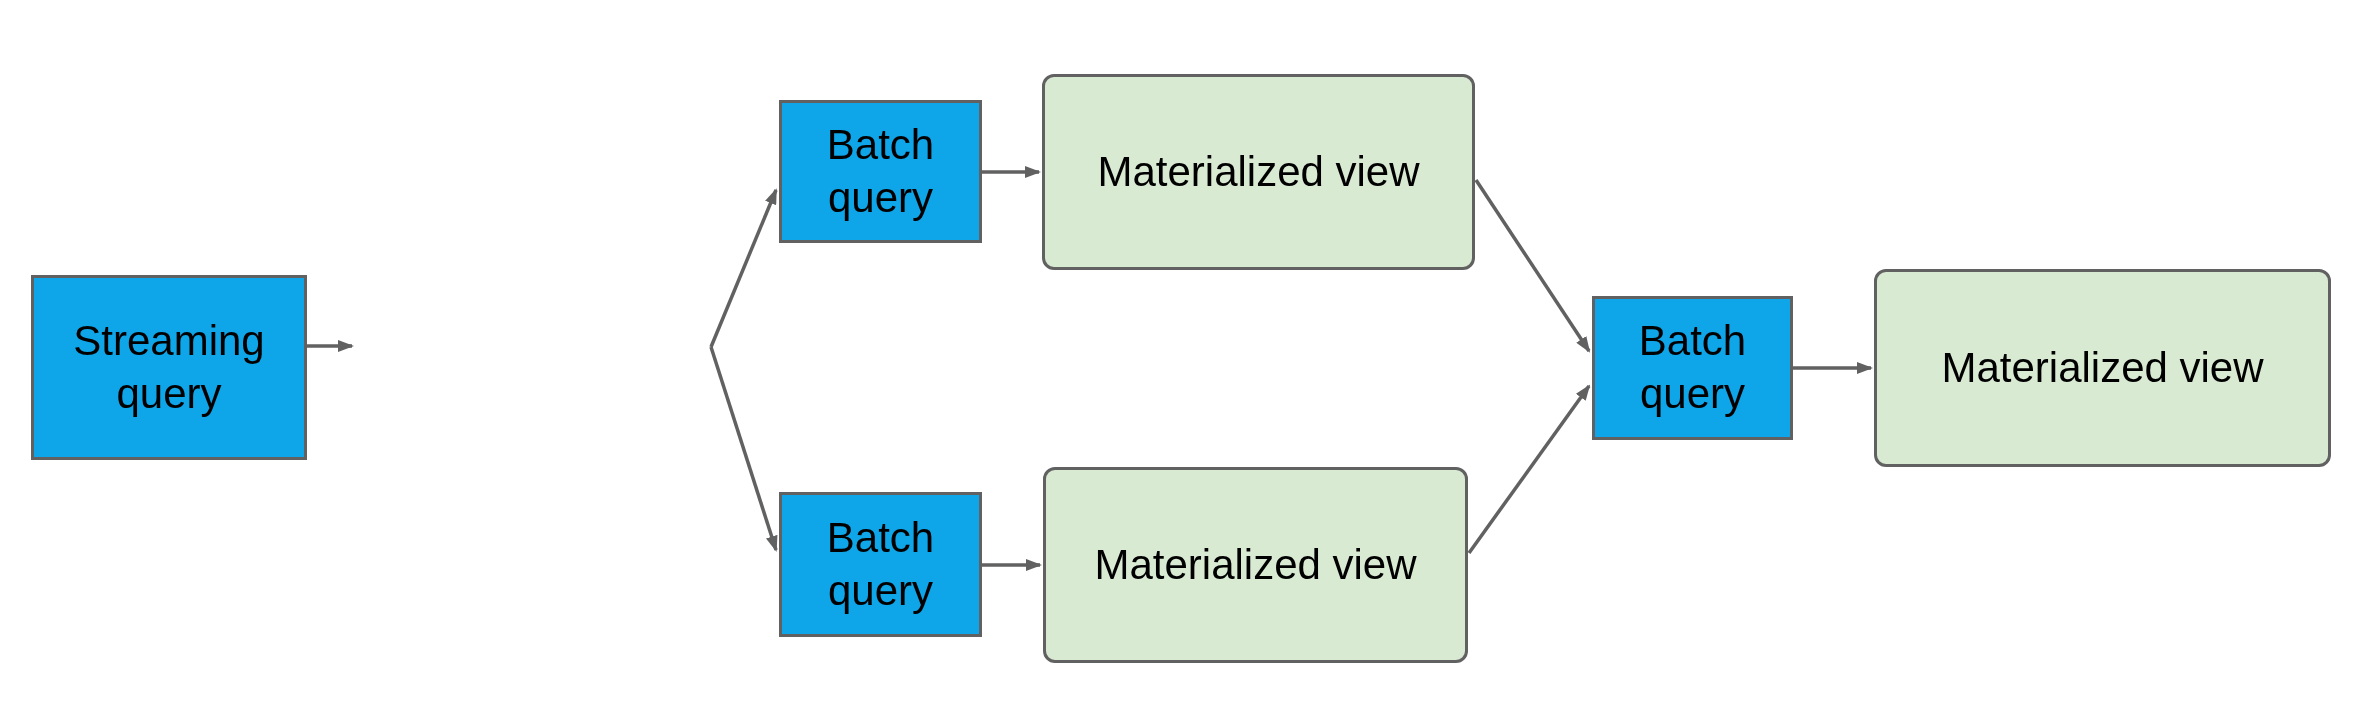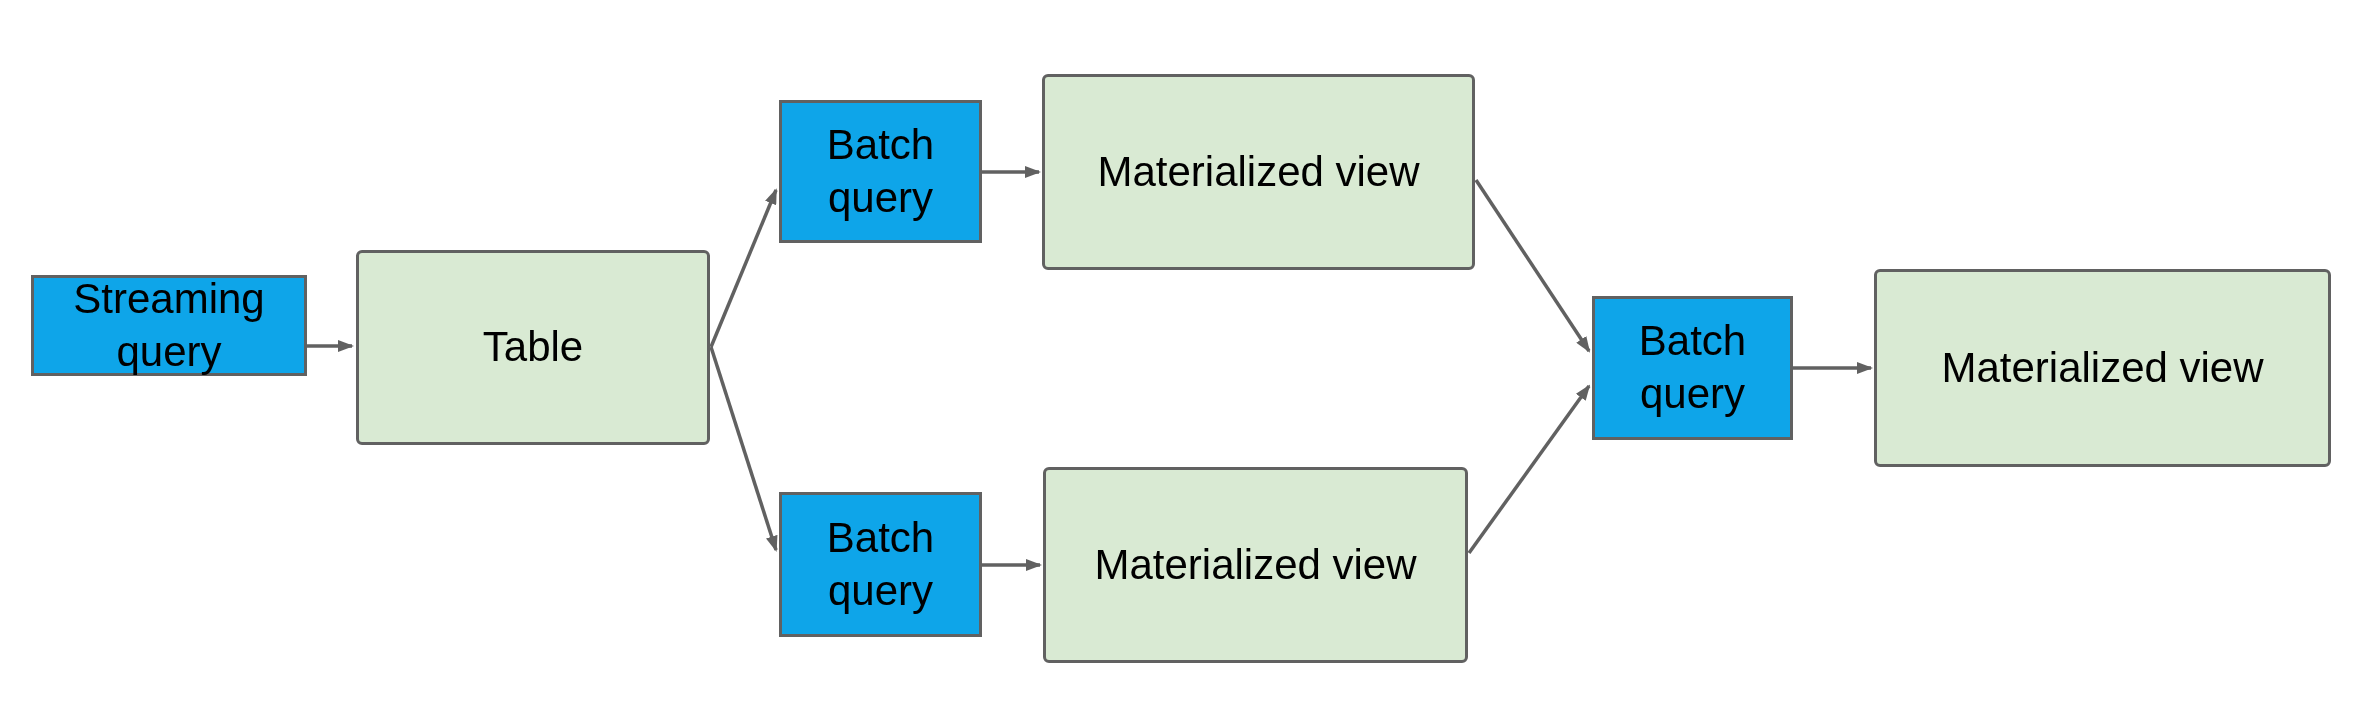--- a/index.html
+++ b/index.html
@@ -34,28 +34,28 @@
     font-size: 42px;
     line-height: 1.26;
   }
   .node-query {
     background: #0ea5e9;
     border: 3px solid #616161;
   }
   .node-store {
     background: #d9ead3;
     border: 3px solid #616161;
-    border-radius: 6px;
+    border-radius: 12px;
   }
   .node-label {
     display: block;
     padding: 0 10px;
   }
   
-  #node-streaming-query   { left: 31px;   top: 275px; width: 276px; height: 101px; }
+  #node-streaming-query   { left: 31px;   top: 275px; width: 276px; height: 185px; }
   #node-table             { left: 356px;  top: 250px; width: 354px; height: 195px; }
   #node-batch-query-top   { left: 779px;  top: 100px; width: 203px; height: 143px; }
   #node-mv-top            { left: 1042px; top: 74px;  width: 433px; height: 196px; }
   #node-batch-query-bottom{ left: 779px;  top: 492px; width: 203px; height: 145px; }
   #node-mv-bottom         { left: 1043px; top: 467px; width: 425px; height: 196px; }
   #node-batch-query-merge { left: 1592px; top: 296px; width: 201px; height: 144px; }
   #node-mv-final          { left: 1874px; top: 269px; width: 457px; height: 198px; }
 </style>
 </head>
 <body>
@@ -77,23 +77,20 @@
       <line x1="1476" y1="180" x2="1589" y2="351" marker-end="url(#arrowhead)"></line>
       <line x1="1469" y1="553" x2="1589" y2="386" marker-end="url(#arrowhead)"></line>
       <line x1="1793" y1="368" x2="1871" y2="368" marker-end="url(#arrowhead)"></line>
     </g>
   </svg>
 
   <div id="node-streaming-query" class="node node-query">
     <span class="node-label">Streaming query</span>
   </div>
 
-  <div id="node-table" class="node node-store">
-    <span class="node-label">Table</span>
-  </div>
 
   <div id="node-batch-query-top" class="node node-query">
     <span class="node-label">Batch query</span>
   </div>
 
   <div id="node-mv-top" class="node node-store">
     <span class="node-label">Materialized view</span>
   </div>
 
   <div id="node-batch-query-bottom" class="node node-query">

